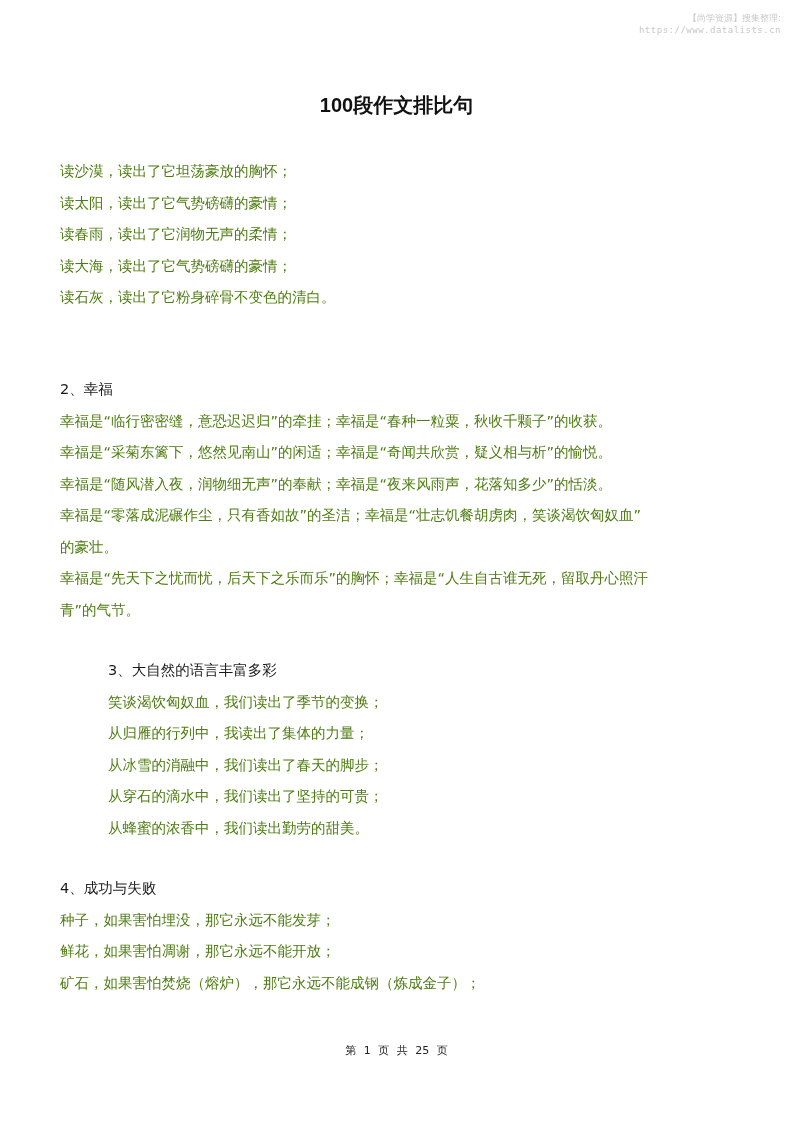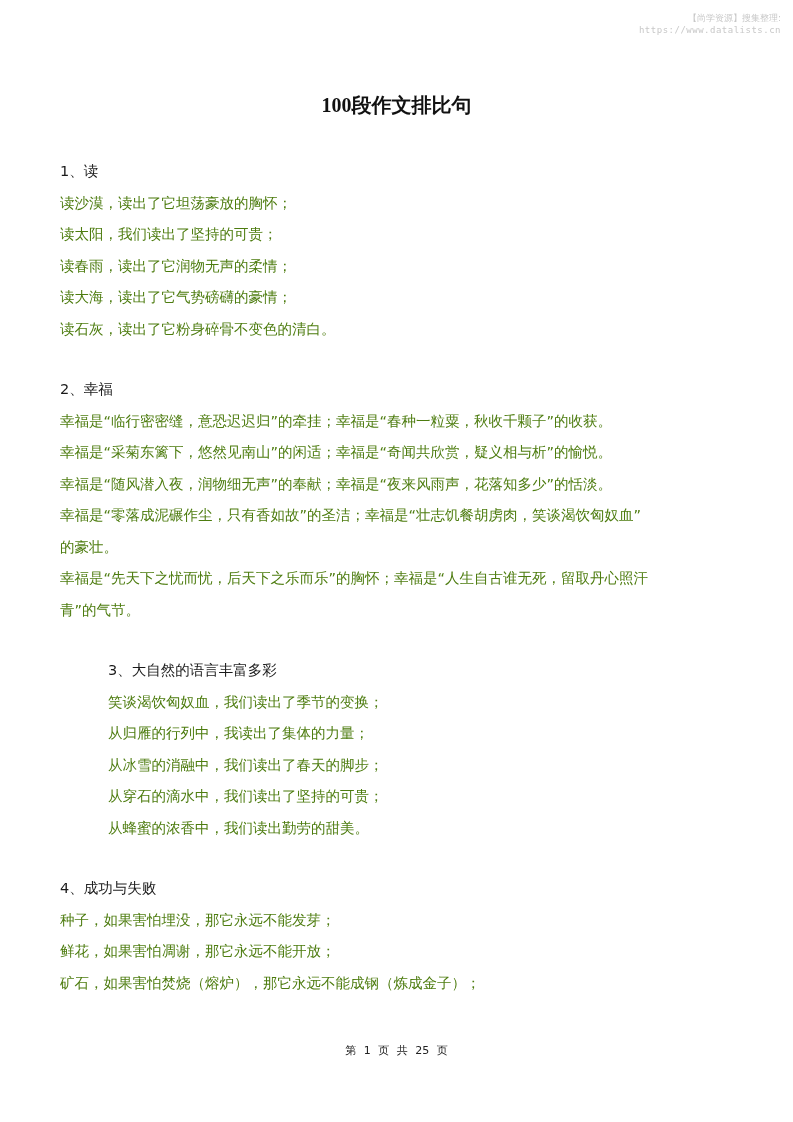--- a/index.html
+++ b/index.html
@@ -2,41 +2,40 @@
 <html><head>
 <meta charset="utf-8">
 <style>
   html, body { margin: 0; padding: 0; background: #ffffff; }
   body { width: 793px; height: 1122px; position: relative; overflow: hidden;
          font-family: "DejaVu Sans", "Liberation Sans", sans-serif; color: #1a1a1a; }
   .watermark { position: absolute; right: 12px; top: 12px; text-align: right;
                font-size: 9px; line-height: 12px; color: #c8c8c8; }
   .watermark .url { font-family: "DejaVu Sans Mono", "Liberation Mono", monospace; letter-spacing: 0.5px; }
   .title { position: absolute; left: 0; width: 793px; top: 92px; text-align: center;
-           font-family: Liberation Serif, serif; font-weight: bold; font-size: 20px; color: #111; }
+           font-family: Liberation Sans, sans-serif; font-weight: bold; font-size: 20px; color: #111; }
   .section { position: absolute; left: 60px; width: 680px; }
   .section .heading { font-size: 14.5px; line-height: 31.5px; height: 31.5px; }
   .section .line { font-size: 14.5px; line-height: 31.5px; min-height: 31.5px; color: #4d7c0f; }
   .footer { position: absolute; left: 0; width: 793px; top: 1043px; text-align: center;
             font-size: 11px; color: #222; word-spacing: 4px; }
 </style>
 </head>
 <body>
 
 <div class="watermark">
   <div>【尚学资源】搜集整理:</div>
   <div class="url">https://www.datalists.cn</div>
 </div>
 
 <div class="title">100段作文排比句</div>
 
 <div class="section" style="top:156px;">
-  <div class="heading">1、读</div>
   <div class="line">读沙漠，读出了它坦荡豪放的胸怀；</div>
-  <div class="line">读太阳，我们读出了坚持的可贵；</div>
+  <div class="line">读太阳，读出了它气势磅礴的豪情；</div>
   <div class="line">读春雨，读出了它润物无声的柔情；</div>
   <div class="line">读大海，读出了它气势磅礴的豪情；</div>
   <div class="line">读石灰，读出了它粉身碎骨不变色的清白。</div>
 </div>
 
 <div class="section" style="top:374px;">
   <div class="heading">2、幸福</div>
   <div class="line">幸福是“临行密密缝，意恐迟迟归”的牵挂；幸福是“春种一粒粟，秋收千颗子”的收获。</div>
   <div class="line">幸福是“采菊东篱下，悠然见南山”的闲适；幸福是“奇闻共欣赏，疑义相与析”的愉悦。</div>
   <div class="line">幸福是“随风潜入夜，润物细无声”的奉献；幸福是“夜来风雨声，花落知多少”的恬淡。</div>

